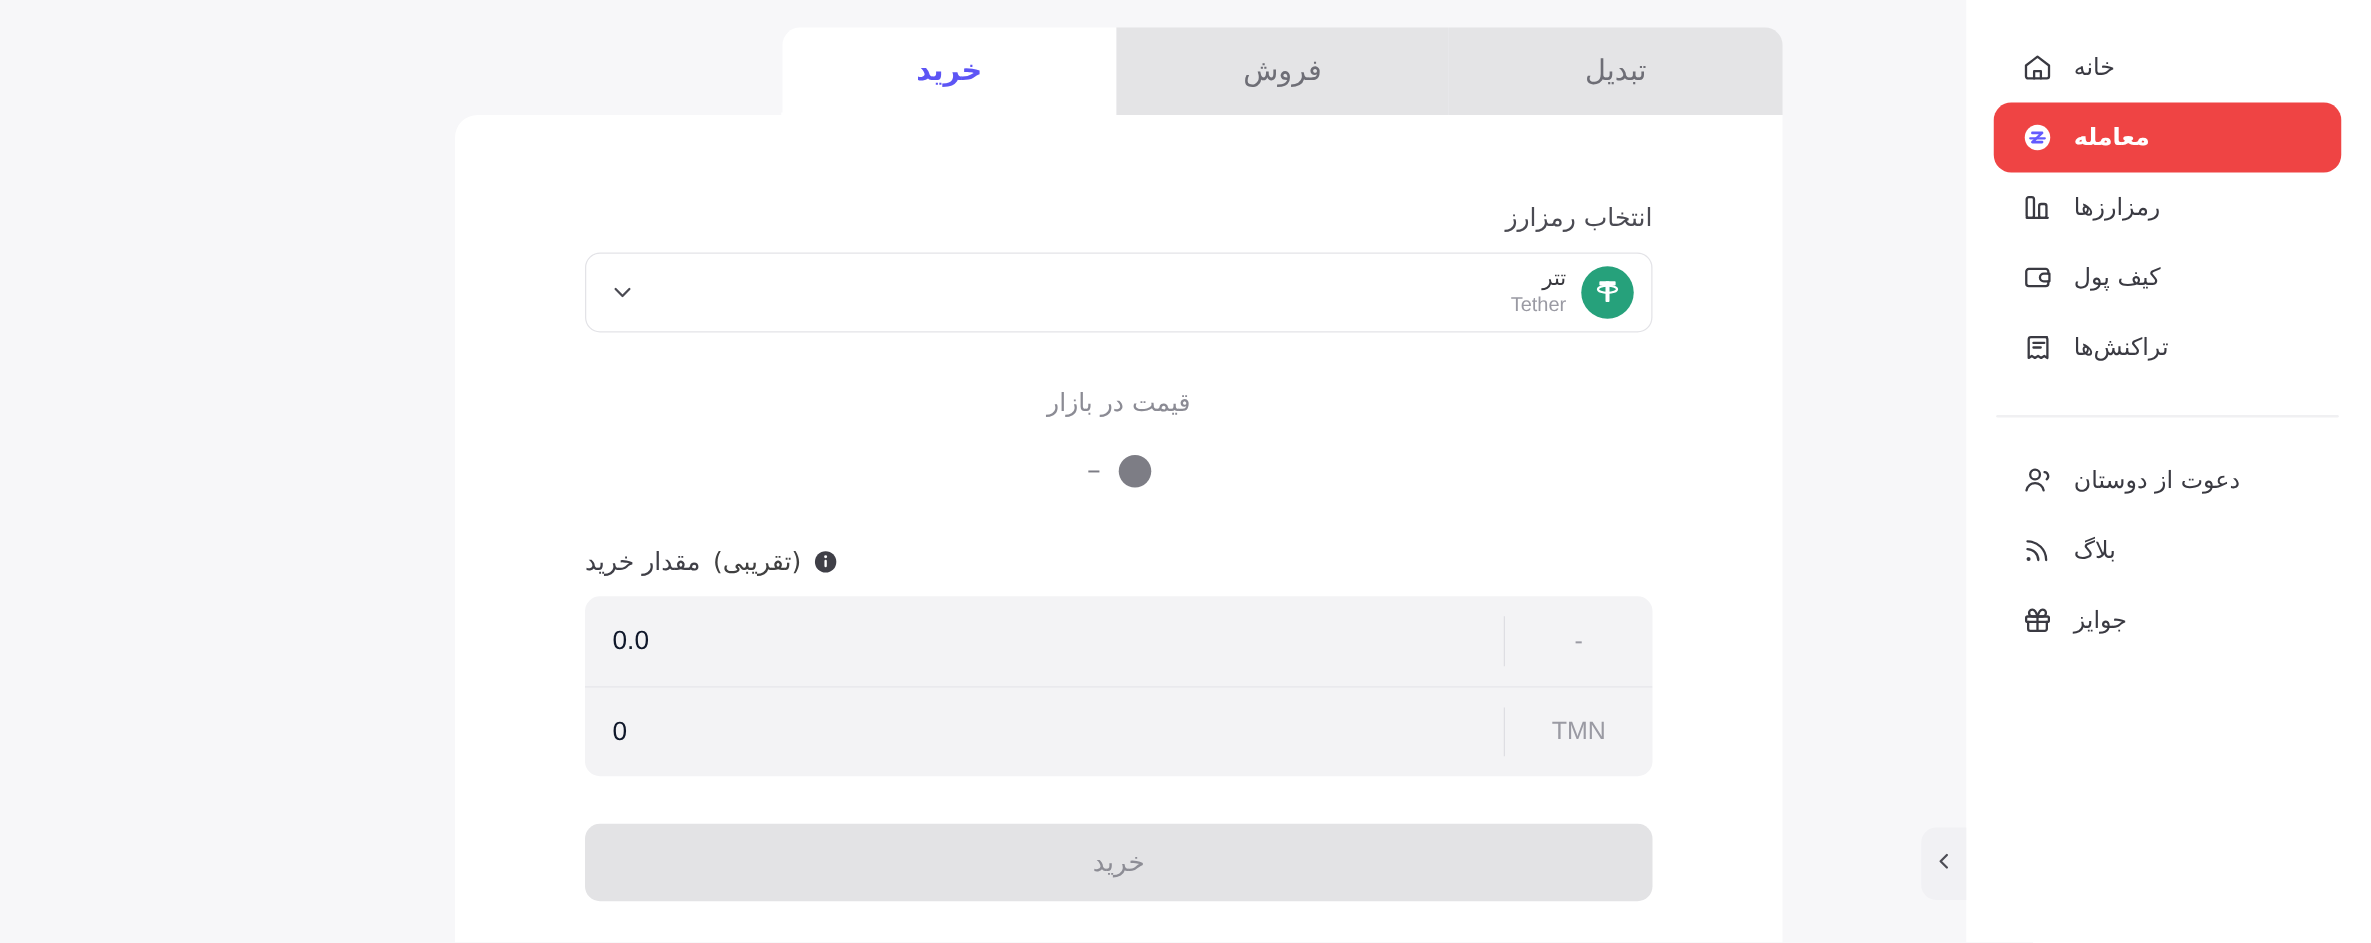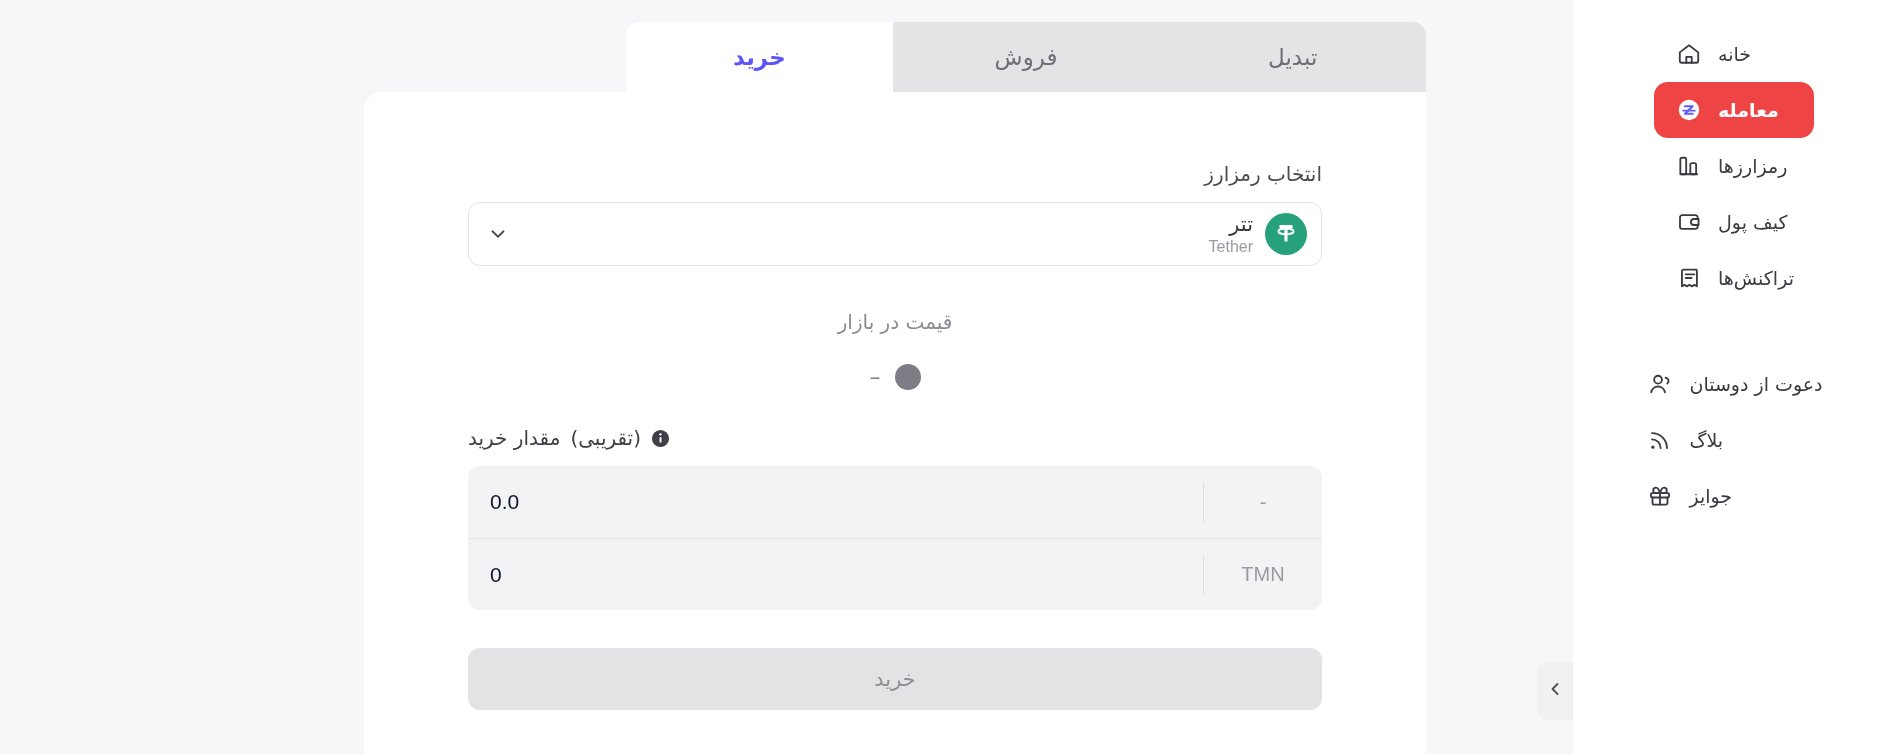--- a/index.html
+++ b/index.html
@@ -24,21 +24,20 @@
     position: absolute;
     top: 0;
     right: 0;
     width: 324px;
     height: 754px;
     background: #ffffff;
     padding: 14px 24px 0 22px;
     display: flex;
     flex-direction: column;
     z-index: 6;
-    align-items: center;
   }
 
   .nav-group { display: flex; flex-direction: column; }
 
   .nav-item {
     display: flex;
     flex-direction: row-reverse;
     align-items: center;
     justify-content: flex-start;
     gap: 14px;
@@ -175,21 +174,21 @@
   .coin-logo {
     width: 42px; height: 42px;
     border-radius: 50%;
     background: #26a17b;
     display: flex;
     align-items: center;
     justify-content: center;
     flex: 0 0 42px;
   }
   .coin-names { text-align: right; line-height: 1.25; }
-  .coin-fa { font-size: 21px; color: #37373d; }
+  .coin-fa { font-size: 17px; color: #37373d; }
   .coin-en { font-size: 16px; color: #9a9aa3; font-family: "Liberation Sans", sans-serif; }
   .select-spacer { flex: 1 1 auto; }
   .chevron-down { display: flex; align-items: center; }
 
   
   .market-label {
     text-align: center;
     font-size: 20px;
     color: #8b8b94;
     margin-top: 44px;
@@ -208,21 +207,21 @@
     background: #7d7d85;
   }
   .price-dash {
     font-size: 22px;
     color: #7d7d85;
     line-height: 1;
   }
 
   
   .amount-label-row {
-    margin-top: 36px;
+    margin-top: 47px;
     display: flex;
     flex-direction: row-reverse;
     align-items: center;
     justify-content: flex-start;
     gap: 10px;
   }
   .amount-label-main { font-size: 20px; color: #3f3f47; }
   .amount-label-sub  { font-size: 20px; color: #404040; }
   .info-icon {
     width: 19px; height: 19px;

